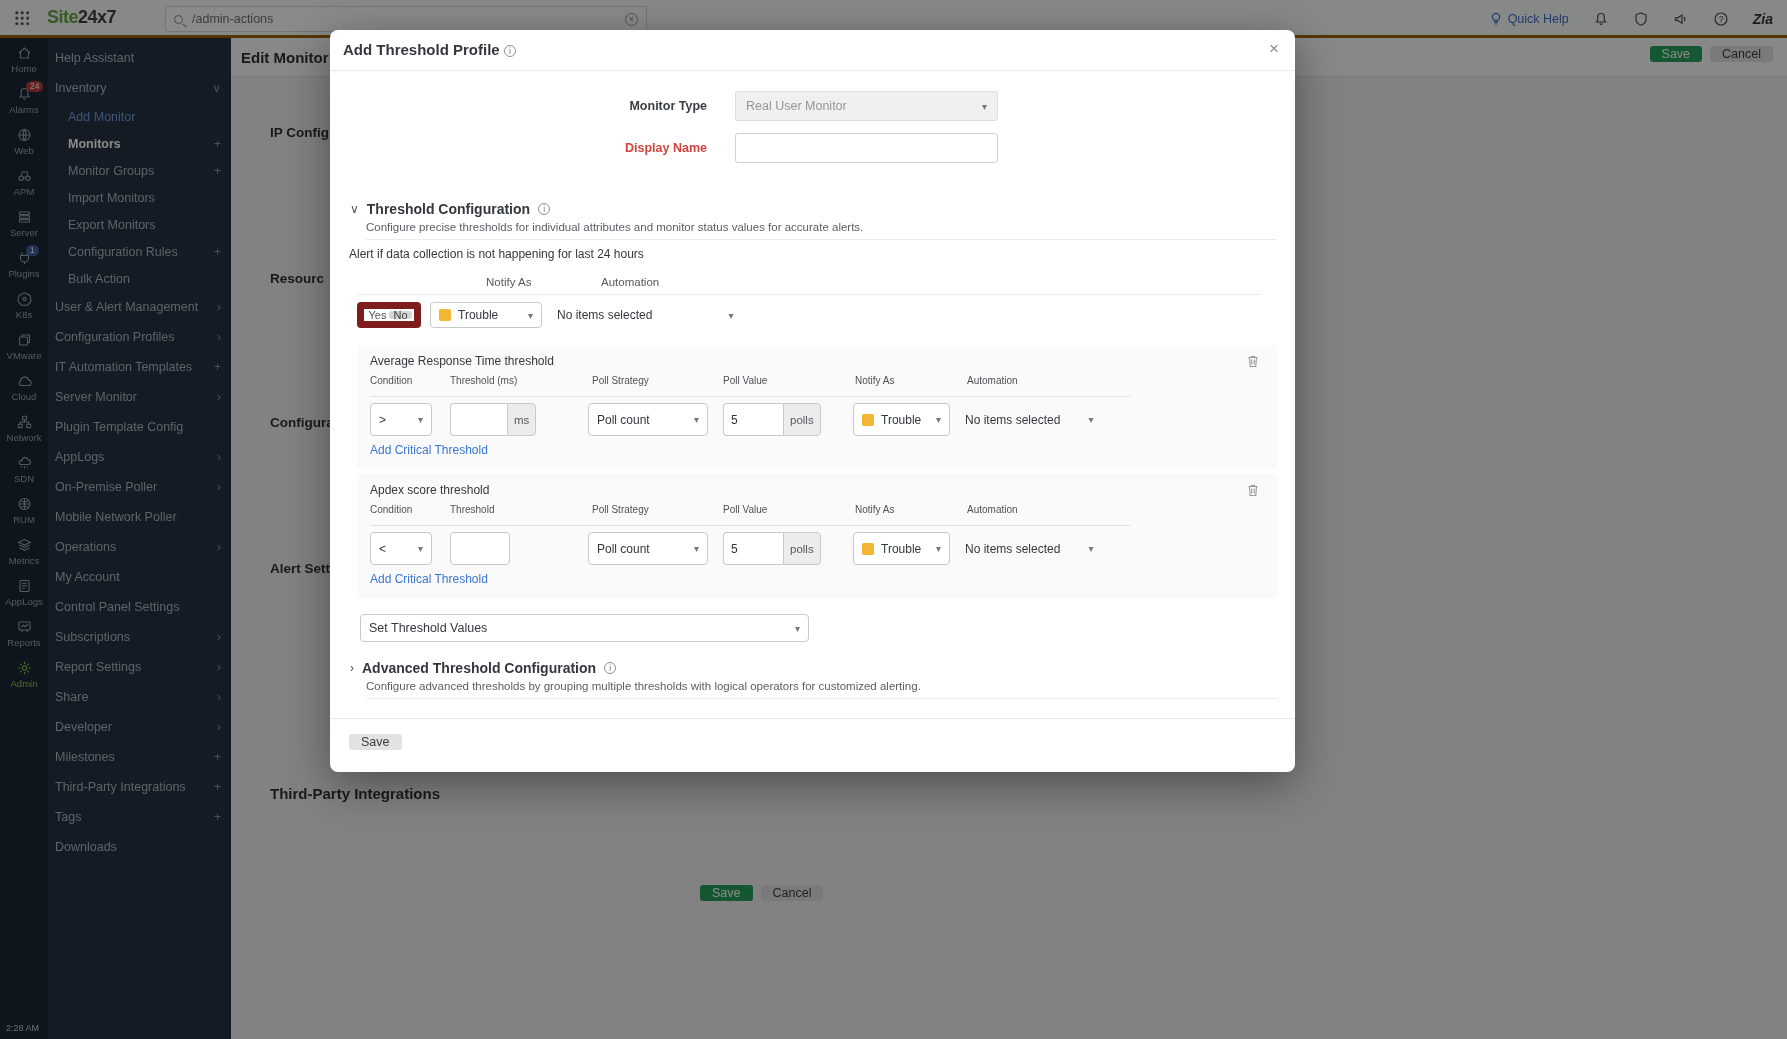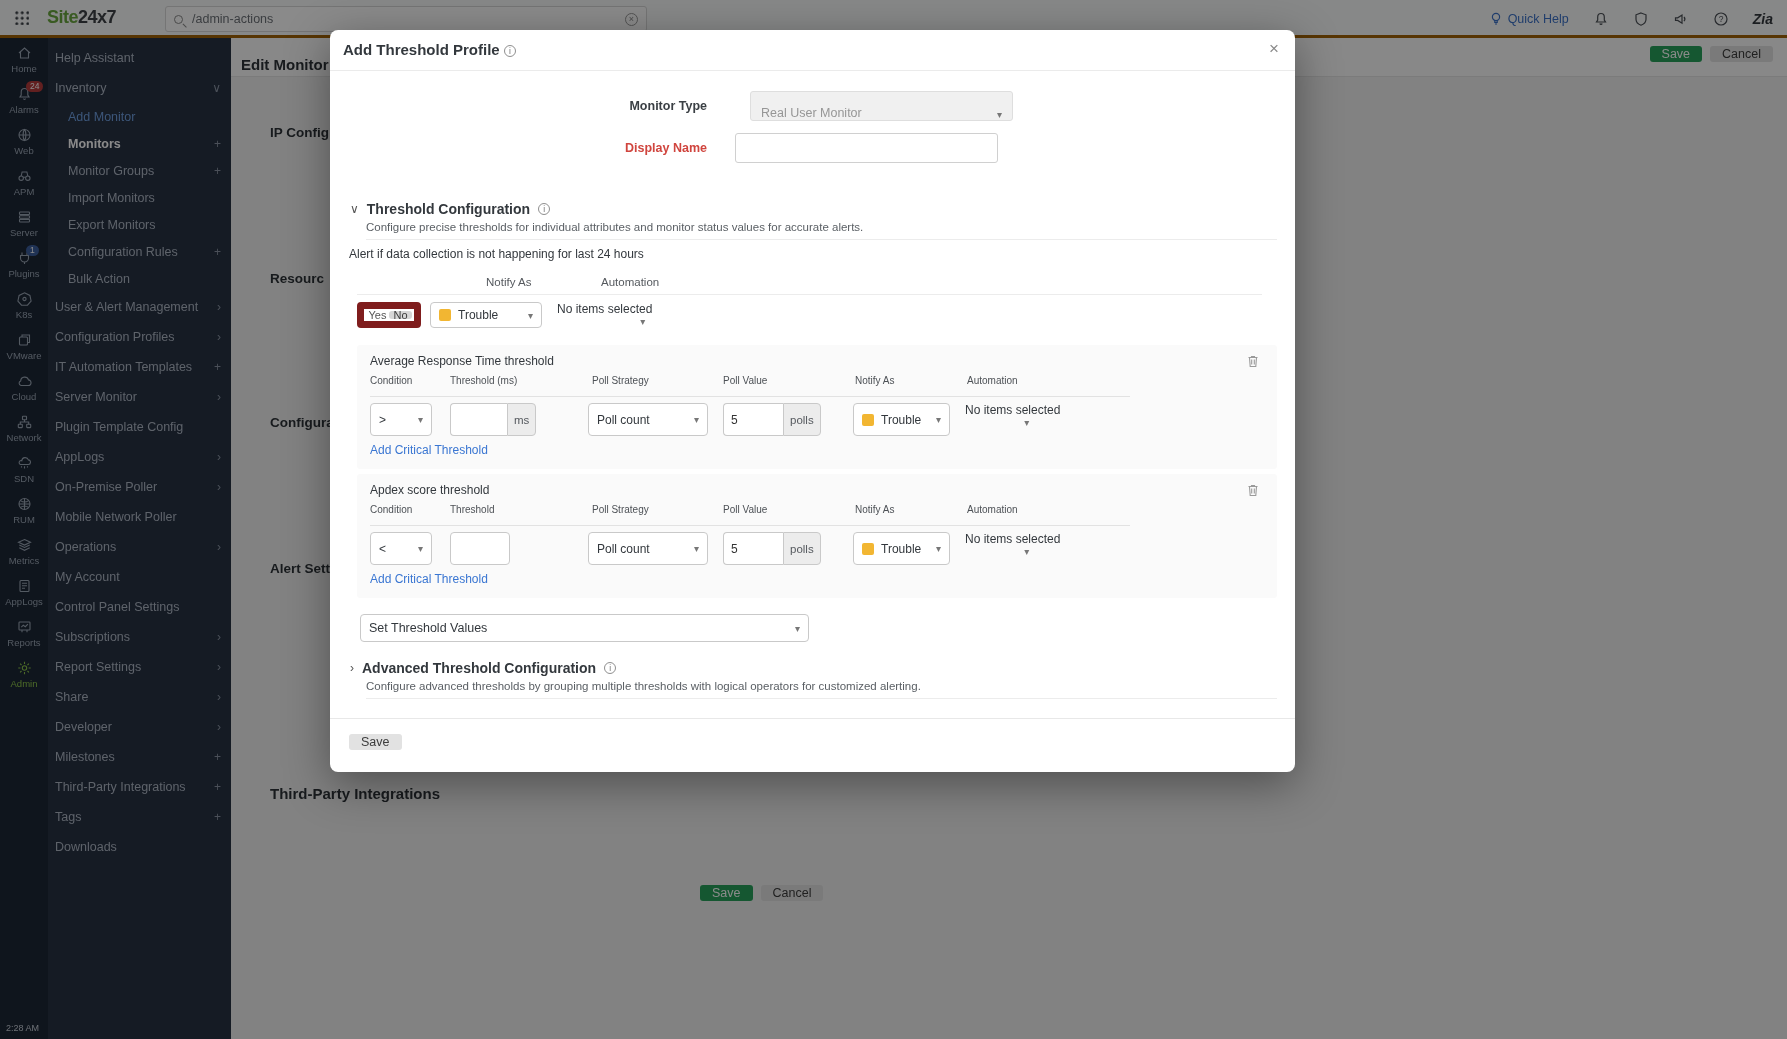--- a/index.html
+++ b/index.html
@@ -50,21 +50,21 @@
      font-size:12.5px; color:#aeb7c4; cursor:pointer; }
   .menu-item.sub { height:27px; padding-left:20px; }
   .menu-item.link-active { color:#6f9fe0; }
   .menu-item.selected { color:#ffffff; font-weight:bold; }
   .menu-item .aff { position:absolute; right:10px; color:#8b95a4; font-size:12px; font-weight:normal; }
 
   
   .content { position:absolute; left:231px; top:38px; right:0; bottom:0; background:#f0f1f1; z-index:1; }
   .page-head { position:absolute; left:0; top:0; right:0; height:39px; background:#fbfbfb;
      border-bottom:1px solid #e3e3e3; }
-  .page-title { position:absolute; left:10px; top:11px; font-size:15px; font-weight:bold; color:#2e3338;margin-top:7px; }
+  .page-title { position:absolute; left:10px; top:11px; font-size:15px; font-weight:bold; color:#2e3338; }
   .ph-btns { position:absolute; right:14px; top:8px; display:flex; gap:8px; }
   .btn { border:none; border-radius:3px; font-size:12.5px; padding:1px 12px; cursor:pointer;
      font-family:inherit; }
   .btn.green { background:#27a25b; color:#fff; }
   .btn.gray { background:#e2e2e2; color:#3c3c3c; }
   .sec-label { position:absolute; left:39px; font-size:13.5px; font-weight:bold; color:#2e3338; white-space:nowrap; }
   .tpi-head { position:absolute; left:39px; top:747px; font-size:15px; font-weight:bold; color:#2e3338; }
   .services-row { position:absolute; left:387px; top:788px; font-size:12.5px; color:#3a3a3a; width:1100px; }
   .services-label { font-weight:bold; margin-right:6px; }
   .blue-link { color:#3a76d2; cursor:pointer; }
@@ -80,40 +80,40 @@
      border-radius:8px; box-shadow:0 12px 45px rgba(0,0,0,0.4); z-index:20; }
   .m-title { position:absolute; left:13px; top:11px; font-size:15px; font-weight:bold; color:#33383d; }
   .m-close { position:absolute; right:16px; top:9px; font-size:17px; color:#8a8a8a; cursor:pointer; }
   .m-div { position:absolute; left:0; right:0; top:40px; border-top:1px solid #ebebeb; }
   .form-row { position:absolute; left:0; width:100%; height:30px; }
   .f-label { position:absolute; left:0; width:377px; text-align:right; font-size:12.5px; font-weight:bold;
      color:#3a3f44; line-height:30px; }
   .f-label.red { color:#d0453e; }
   .f-field { position:absolute; left:405px; width:263px; height:30px; border:1px solid #d0d0d0;
      border-radius:3px; background:#fff; }
-  .f-field.disabled { background:#f0f0f0; border-color:#dedede; display:flex; align-items:flex-end;
-     justify-content:space-between; padding:0 10px; font-size:12.5px; color:#969696;margin-left:15px; }
+  .f-field.disabled { background:#f0f0f0; border-color:#dedede; display:flex; align-items:center;
+     justify-content:space-between; padding:0 10px; font-size:12.5px; color:#969696; }
   .caret { color:#777; font-size:10px; }
   .sec-hdr { position:absolute; display:flex; align-items:center; gap:8px; }
   .chev { color:#555; font-size:12px; cursor:pointer; }
   .sec-hdr-title { font-size:14px; font-weight:bold; color:#33383d; }
   .sec-sub { position:absolute; left:36px; font-size:11.5px; color:#5a5f64; }
   .thin-div { position:absolute; border-top:1px solid #ececec; }
   .small-cap { position:absolute; font-size:11.5px; color:#55595e; }
   .alert-text { position:absolute; left:19px; top:217px; font-size:12px; color:#33383d; }
   .toggle { position:absolute; left:27px; top:272px; width:64px; height:26px; border:7px solid #7f1d1d;
      border-radius:4px; display:flex; background:#fff; padding:2px; }
   .toggle .opt { flex:1; font-size:11px; color:#555; display:flex; align-items:center; justify-content:center;
      border-radius:3px; cursor:pointer; }
   .toggle .opt.on { background:#d6d6d6; color:#3a3a3a; }
   .sel { border:1px solid #c9c9c9; border-radius:4px; background:#fff; display:flex; align-items:center;
      padding:0 8px; font-size:12px; color:#33383d; cursor:pointer; }
   .sel .grow { flex:1; }
   .sq { width:12px; height:12px; border-radius:2px; margin-right:7px; flex:none; }
-  .items-sel { position:absolute; display:flex; align-items:center; font-size:12px; color:#33383d; cursor:pointer;flex-direction:column; }
+  .items-sel { position:absolute; display:flex; align-items:center; font-size:12px; color:#33383d; cursor:pointer; }
   .card { position:absolute; left:27px; width:920px; height:124px; background:#fafafa; border-radius:3px; }
   .card-title { position:absolute; left:13px; top:9px; font-size:12px; color:#33383d; }
   .trash { position:absolute; right:18px; top:9px; cursor:pointer; }
   .trash svg { stroke:#9a9a9a; fill:none; stroke-width:1.1; }
   .c-hdr { position:absolute; top:30px; font-size:10px; color:#4d5156; }
   .c-div { position:absolute; top:51px; left:13px; width:760px; border-top:1px solid #e2e2e2; }
   .ctl { position:absolute; top:58px; height:33px; }
   .sel.ctl, .inp-group { height:33px; }
   .inp { border:1px solid #c9c9c9; border-radius:4px; height:33px; width:100%; padding:0 7px;
      font-size:12px; color:#333; font-family:inherit; }

